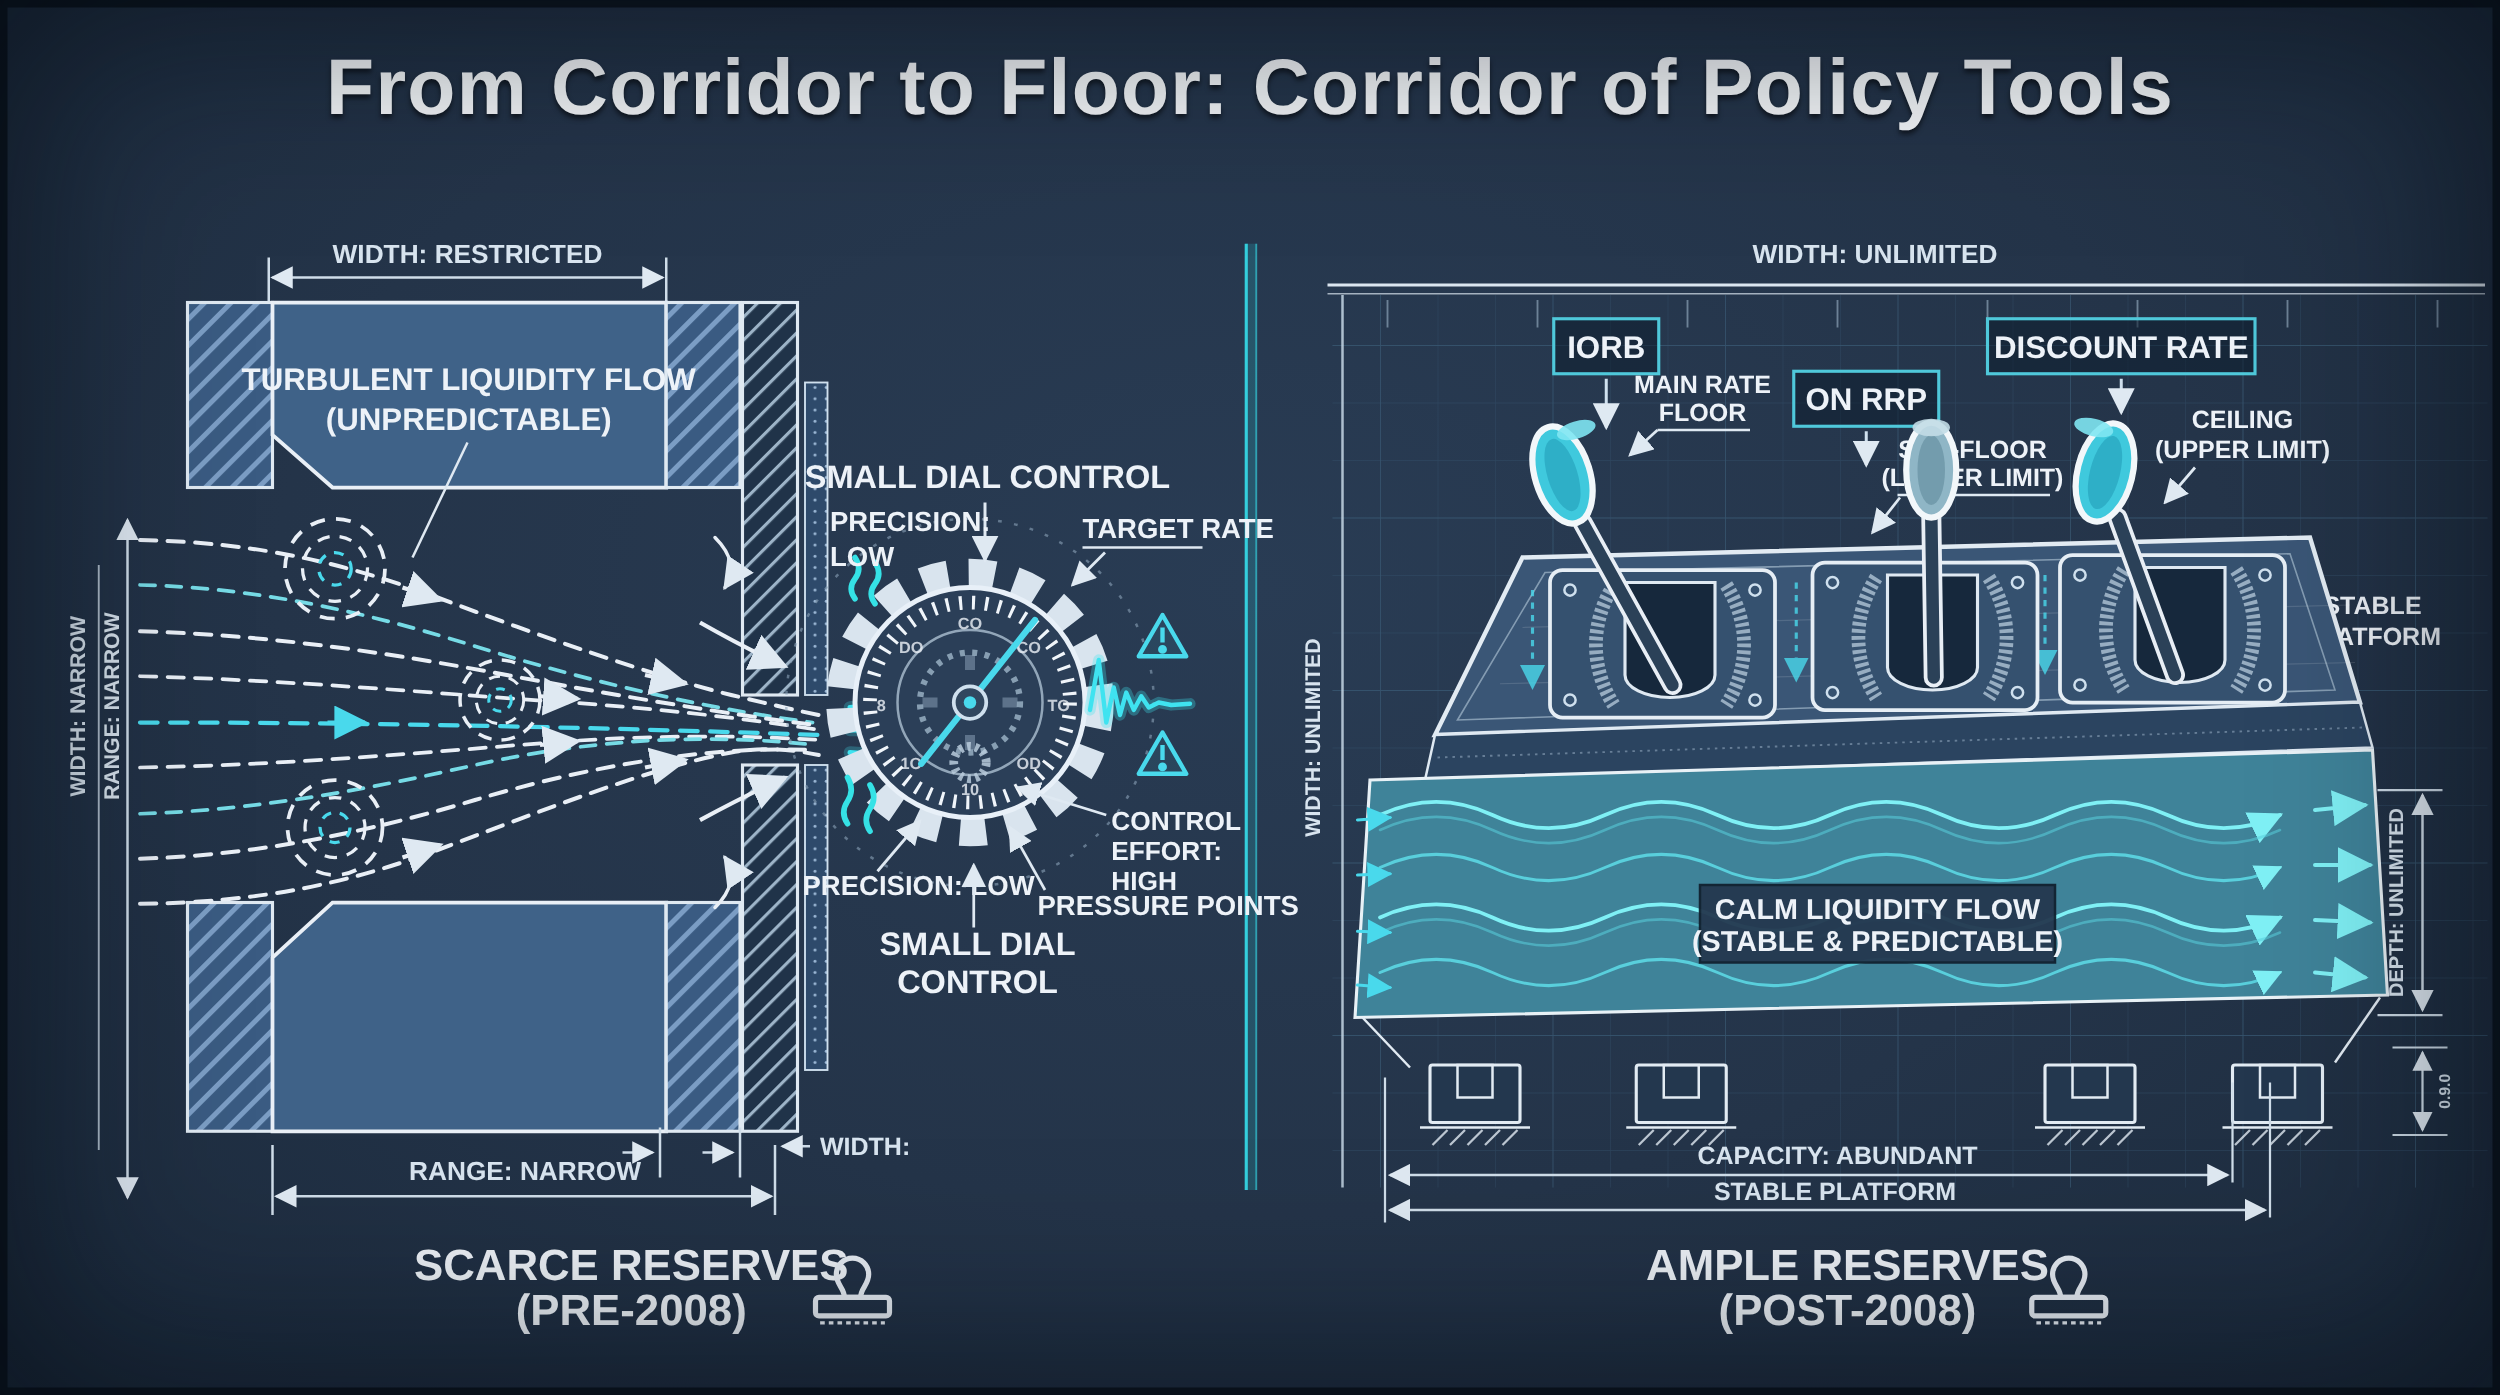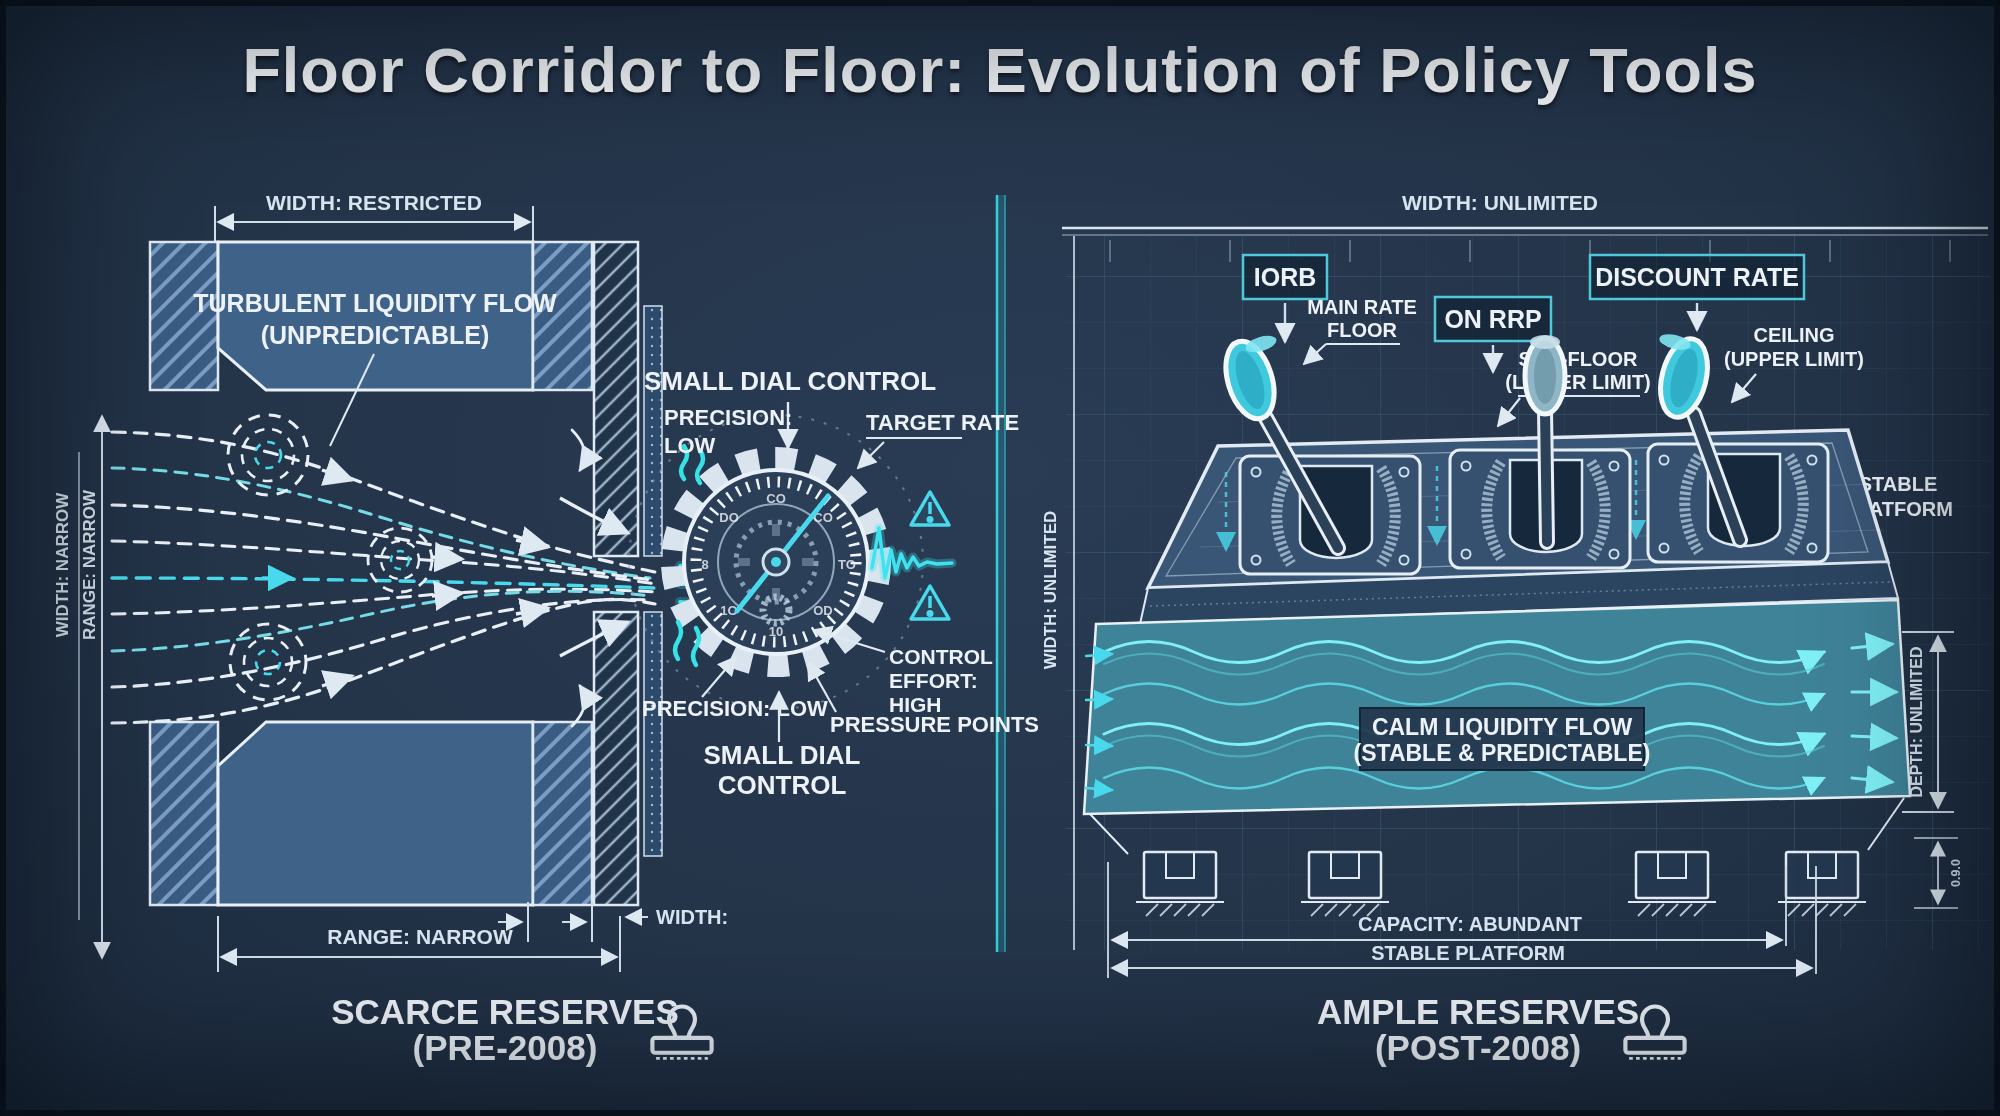--- a/index.html
+++ b/index.html
@@ -14,21 +14,21 @@
   svg{position:absolute;left:0;top:0;}
   svg text{fill:#edf2f8;font-weight:700;font-family:"Liberation Sans",sans-serif;}
   .dim{fill:#d8e4ef;}
   .cap{font-size:35px;fill:#eef3f8;}
 </style>
 </head>
 <body>
 
 <div class="canvas">
 
-  <div class="title">Floor Corridor to Floor: Evolution of Policy Tools</div>
+  <div class="title">From Corridor to Floor: Corridor of Policy Tools</div>
 
   <svg width="2000" height="1116" viewBox="0 0 2000 1116">
     <defs>
       <marker id="aw" viewBox="0 0 10 10" refX="9" refY="5" markerWidth="9" markerHeight="9" orient="auto">
           <path d="M0,0L10,5L0,10z" fill="#dfe9f2"></path>
         </marker>
       <marker id="awS" viewBox="0 0 10 10" refX="9" refY="5" markerWidth="9" markerHeight="9" orient="auto-start-reverse">
           <path d="M0,0L10,5L0,10z" fill="#dfe9f2"></path>
         </marker>
       <marker id="ac" viewBox="0 0 10 10" refX="9" refY="5" markerWidth="8" markerHeight="8" orient="auto">

